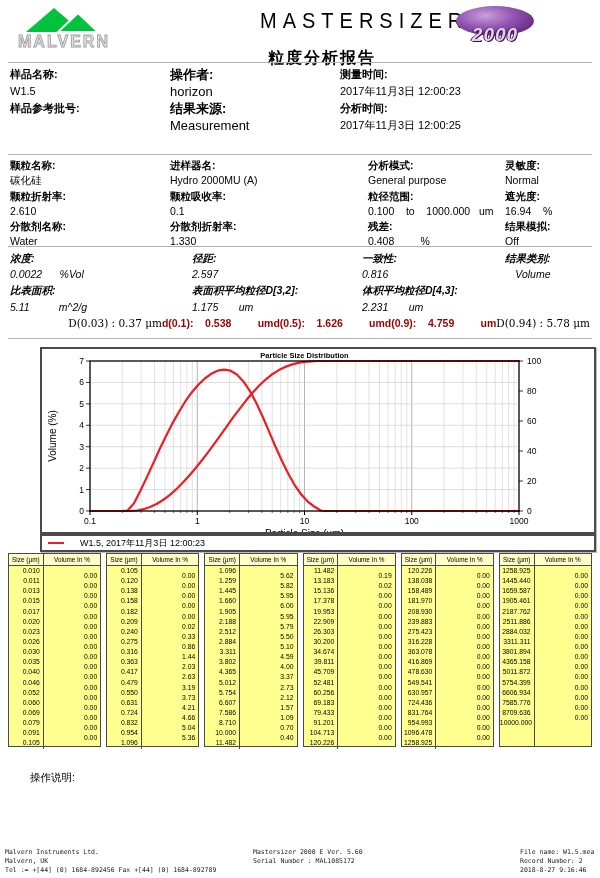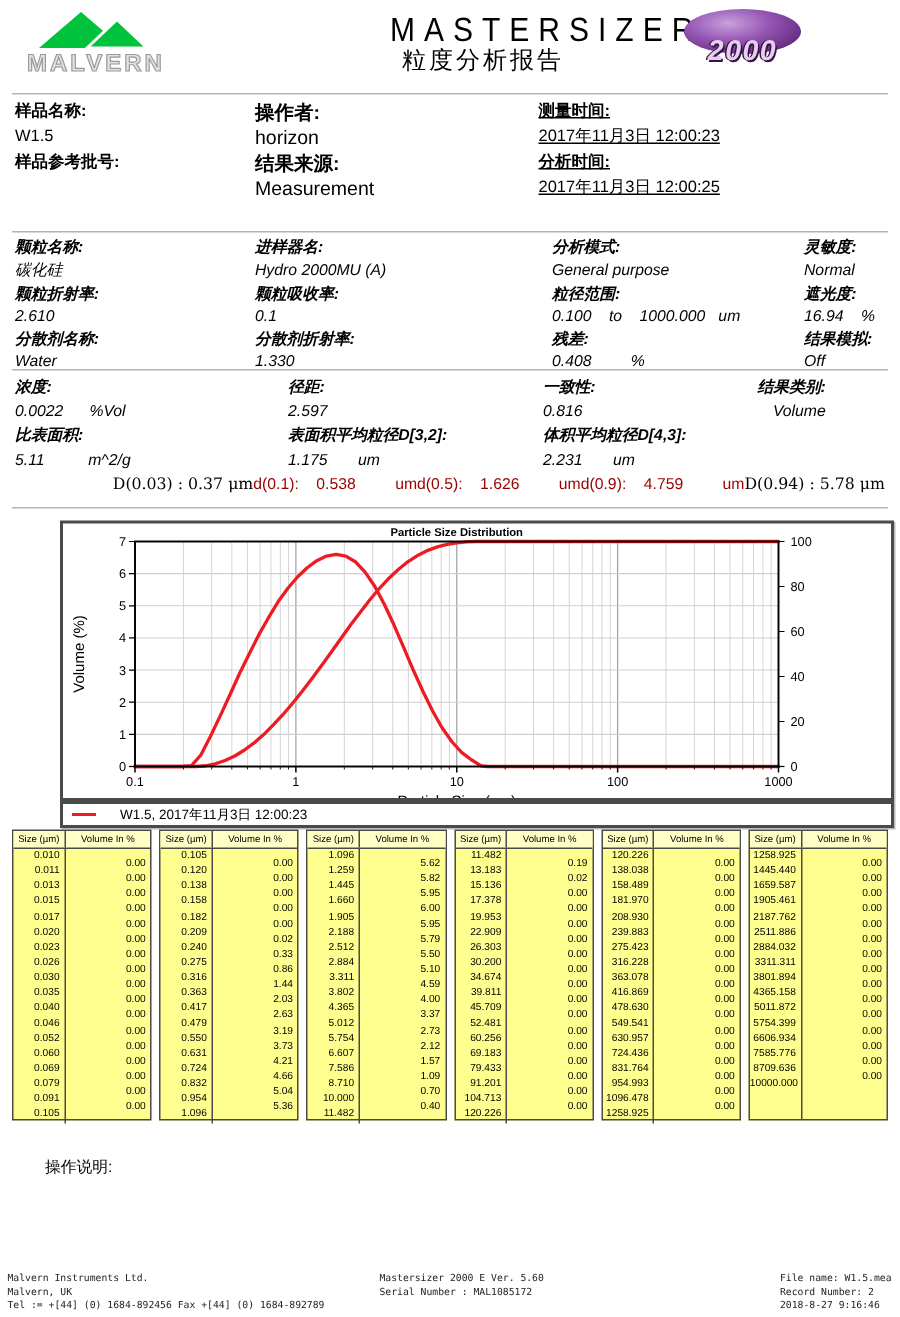--- a/index.html
+++ b/index.html
@@ -7,29 +7,29 @@
        font-family:"Liberation Sans",sans-serif;color:#000;}
   .abs{position:absolute;}
   .rule{position:absolute;left:8px;width:584px;border-top:1px solid #b4b4b4;height:0;}
   
   #brand-logo{left:14px;top:4px;width:120px;height:46px;}
   #product-title{left:260px;top:8px;font-size:20px;letter-spacing:6px;font-weight:500;transform:scaleY(1.12);transform-origin:top left;}
   #badge-2000{left:456px;top:6px;width:78px;height:30px;border-radius:50%;
     background:radial-gradient(ellipse at 38% 32%,#c9a0dc 0%,#9557b4 40%,#6b2d86 75%,#4d1a63 100%);
     display:flex;align-items:center;justify-content:center;}
   #badge-2000 span{font-style:italic;font-weight:bold;font-size:19px;color:#e3d0ef;text-shadow:1px 1px 0 #3a1247, -1px 0 0 #3a1247;letter-spacing:1px;margin-top:28px;}
-  #report-title{left:268px;top:30px;font-size:16px;font-weight:normal;letter-spacing:2px;}
+  #report-title{left:268px;top:48px;font-size:16px;font-weight:bold;letter-spacing:2px;}
   
   .info-col{position:absolute;top:0;white-space:pre;}
   .info-line{overflow:visible;}
   .lbl{font-weight:bold;}
   
   #percentile-row{left:10px;top:317px;width:580px;display:flex;justify-content:flex-end;font-size:10.5px;white-space:pre;}
   #percentile-row .plain{font-family:"DejaVu Serif",serif;}
-  #percentile-row .red{color:#990000;font-weight:normal;}
+  #percentile-row .red{color:#990000;font-weight:bold;}
   
   #chart-box{left:40px;top:347px;width:552px;height:183px;border:2px solid #4a4a4a;background:#fff;box-shadow:1px 1px 0 #bbb;}
   #legend-box{left:40px;top:534px;width:552px;height:14px;border:2px solid #4a4a4a;background:#fff;
     display:flex;align-items:center;font-size:9px;box-shadow:1px 1px 0 #bbb;gap:12px;}
   #legend-dash{width:16px;height:0;border-top:2px solid #ed1c24;margin:0 4px 0 6px;}
   
   #psd-table{left:8px;top:553px;width:584px;height:194px;display:flex;gap:5px;}
   .pair{flex:1;border:1px solid #4a4a4a;background:#ffff8f;display:flex;flex-direction:column;font-size:6.8px;}
   .pair-head{display:flex;background:#ffffc6;border-bottom:1px solid #4a4a4a;height:11px;align-items:center;font-size:6.4px;}
   .ph-size{width:37%;text-align:center;border-right:1px solid #4a4a4a;height:11px;line-height:11px;}
@@ -61,27 +61,27 @@
   <div class="abs" id="report-title">粒度分析报告</div>
 
   <div class="rule" style="top:62px"></div>
   <div class="rule" style="top:154px"></div>
   <div class="rule" style="top:246px"></div>
   <div class="rule" style="top:338px"></div>
 
   <div class="abs" id="info-sec-0" style="top:66px;left:0;width:600px;height:86px;">
       <div class="info-col" style="left: 10px; font-size: 11px; line-height: 17px;"><div class="info-line lbl">样品名称:</div><div class="info-line">W1.5</div><div class="info-line lbl">样品参考批号:</div><div class="info-line">&nbsp;</div></div>
       <div class="info-col" style="left: 170px; font-size: 13px; line-height: 17px;"><div class="info-line lbl">操作者:</div><div class="info-line">horizon</div><div class="info-line lbl">结果来源:</div><div class="info-line">Measurement</div></div>
-      <div class="info-col" style="left: 359px; font-size: 11px; line-height: 17px; text-decoration: underline;"><div class="info-line lbl">测量时间:</div><div class="info-line">2017年11月3日 12:00:23</div><div class="info-line lbl">分析时间:</div><div class="info-line">2017年11月3日 12:00:25</div></div>
+      <div class="info-col" style="left: 340px; font-size: 11px; line-height: 17px;"><div class="info-line lbl">测量时间:</div><div class="info-line">2017年11月3日 12:00:23</div><div class="info-line lbl">分析时间:</div><div class="info-line">2017年11月3日 12:00:25</div></div>
     </div>
-  <div class="abs" id="info-sec-1" style="top:158px;left:0;width:600px;height:86px;font-style:italic;">
+  <div class="abs" id="info-sec-1" style="top:158px;left:0;width:600px;height:86px;">
       <div class="info-col" style="left: 10px; font-size: 10.5px; line-height: 15.3px;"><div class="info-line lbl">颗粒名称:</div><div class="info-line">碳化硅</div><div class="info-line lbl">颗粒折射率:</div><div class="info-line">2.610</div><div class="info-line lbl">分散剂名称:</div><div class="info-line">Water</div></div>
       <div class="info-col" style="left: 170px; font-size: 10.5px; line-height: 15.3px;"><div class="info-line lbl">进样器名:</div><div class="info-line">Hydro 2000MU (A)</div><div class="info-line lbl">颗粒吸收率:</div><div class="info-line">0.1</div><div class="info-line lbl">分散剂折射率:</div><div class="info-line">1.330</div></div>
       <div class="info-col" style="left: 368px; font-size: 10.5px; line-height: 15.3px;"><div class="info-line lbl">分析模式:</div><div class="info-line">General purpose</div><div class="info-line lbl">粒径范围:</div><div class="info-line">0.100    to    1000.000   um</div><div class="info-line lbl">残差:</div><div class="info-line">0.408         %</div></div>
-      <div class="info-col" style="left: 505px; font-size: 10.5px; line-height: 15.3px; margin-left: 31px;"><div class="info-line lbl">灵敏度:</div><div class="info-line">Normal</div><div class="info-line lbl">遮光度:</div><div class="info-line">16.94    %</div><div class="info-line lbl">结果模拟:</div><div class="info-line">Off</div></div>
+      <div class="info-col" style="left: 505px; font-size: 10.5px; line-height: 15.3px;"><div class="info-line lbl">灵敏度:</div><div class="info-line">Normal</div><div class="info-line lbl">遮光度:</div><div class="info-line">16.94    %</div><div class="info-line lbl">结果模拟:</div><div class="info-line">Off</div></div>
     </div>
   <div class="abs" id="info-sec-2" style="top:250px;left:0;width:504px;height:66px;font-style:italic;">
       <div class="info-col" style="left: 10px; font-size: 10.5px; line-height: 16.2px;"><div class="info-line lbl">浓度:</div><div class="info-line">0.0022      %Vol</div><div class="info-line lbl">比表面积:</div><div class="info-line">5.11          m^2/g</div></div>
       <div class="info-col" style="left: 192px; font-size: 10.5px; line-height: 16.2px;"><div class="info-line lbl">径距:</div><div class="info-line">2.597</div><div class="info-line lbl">表面积平均粒径D[3,2]:</div><div class="info-line">1.175       um</div></div>
       <div class="info-col" style="left: 362px; font-size: 10.5px; line-height: 16.2px;"><div class="info-line lbl">一致性:</div><div class="info-line">0.816</div><div class="info-line lbl">体积平均粒径D[4,3]:</div><div class="info-line">2.231       um</div></div>
       <div class="info-col" style="left: 505px; font-size: 10.5px; line-height: 16.2px; text-align: right;"><div class="info-line lbl">结果类别:</div><div class="info-line">Volume</div><div class="info-line">&nbsp;</div><div class="info-line">&nbsp;</div></div>
     </div>
 
   <div class="abs" id="percentile-row"><span class="plain">D(0.03) : 0.37 μm</span><span class="red">d(0.1):    0.538         um</span><span class="red">d(0.5):    1.626         um</span><span class="red">d(0.9):    4.759         um</span><span class="plain">D(0.94) : 5.78 μm</span></div>
 

